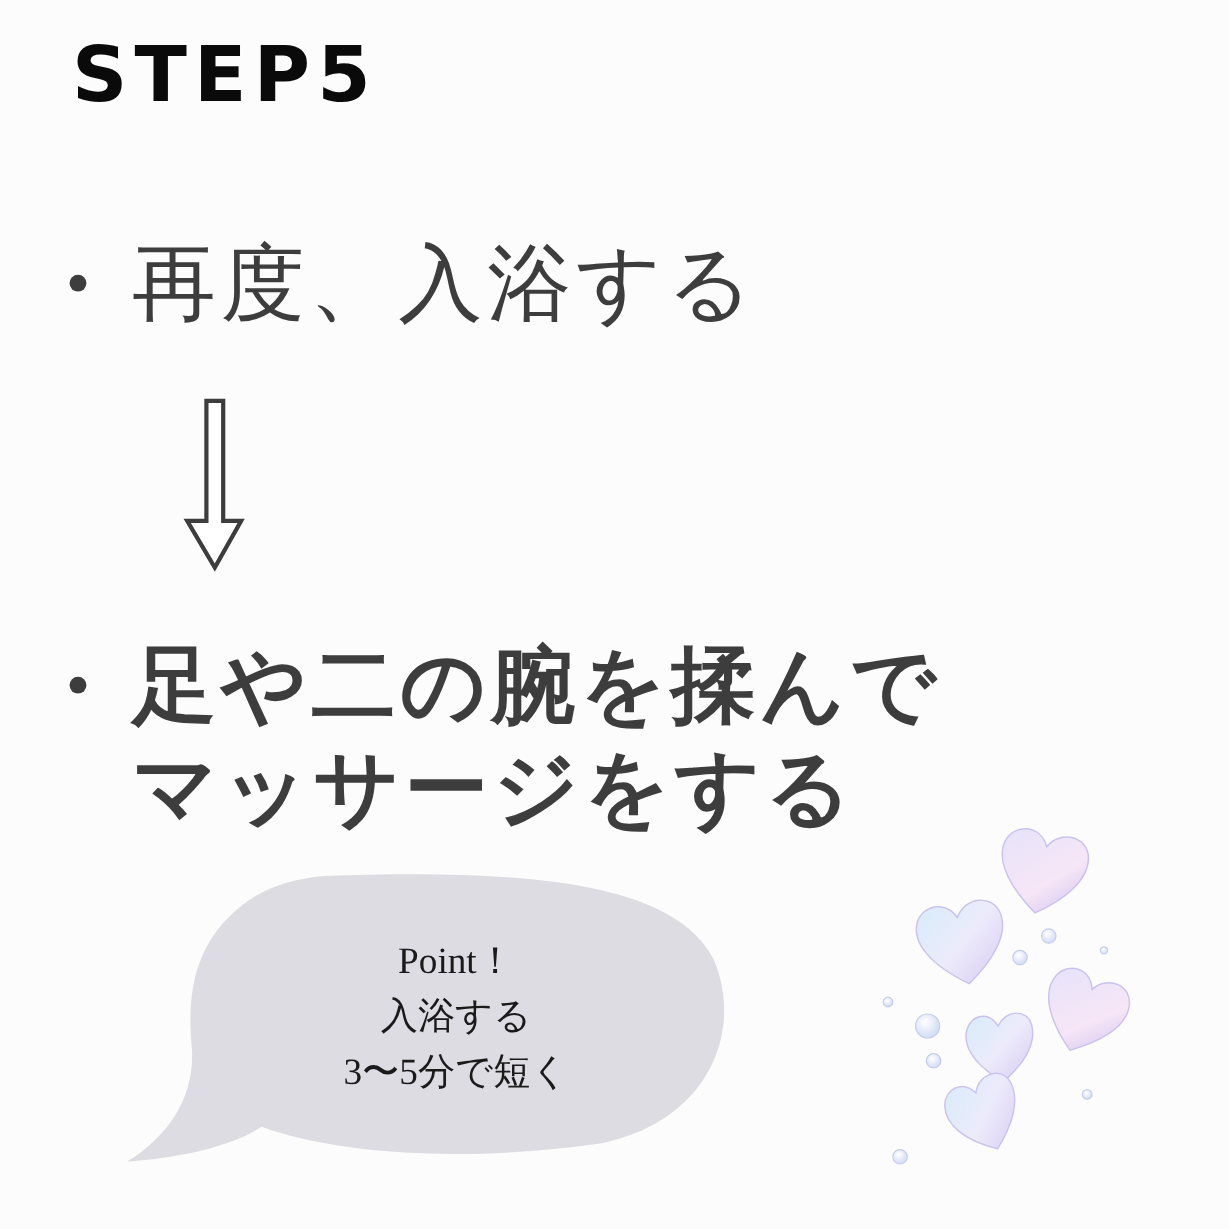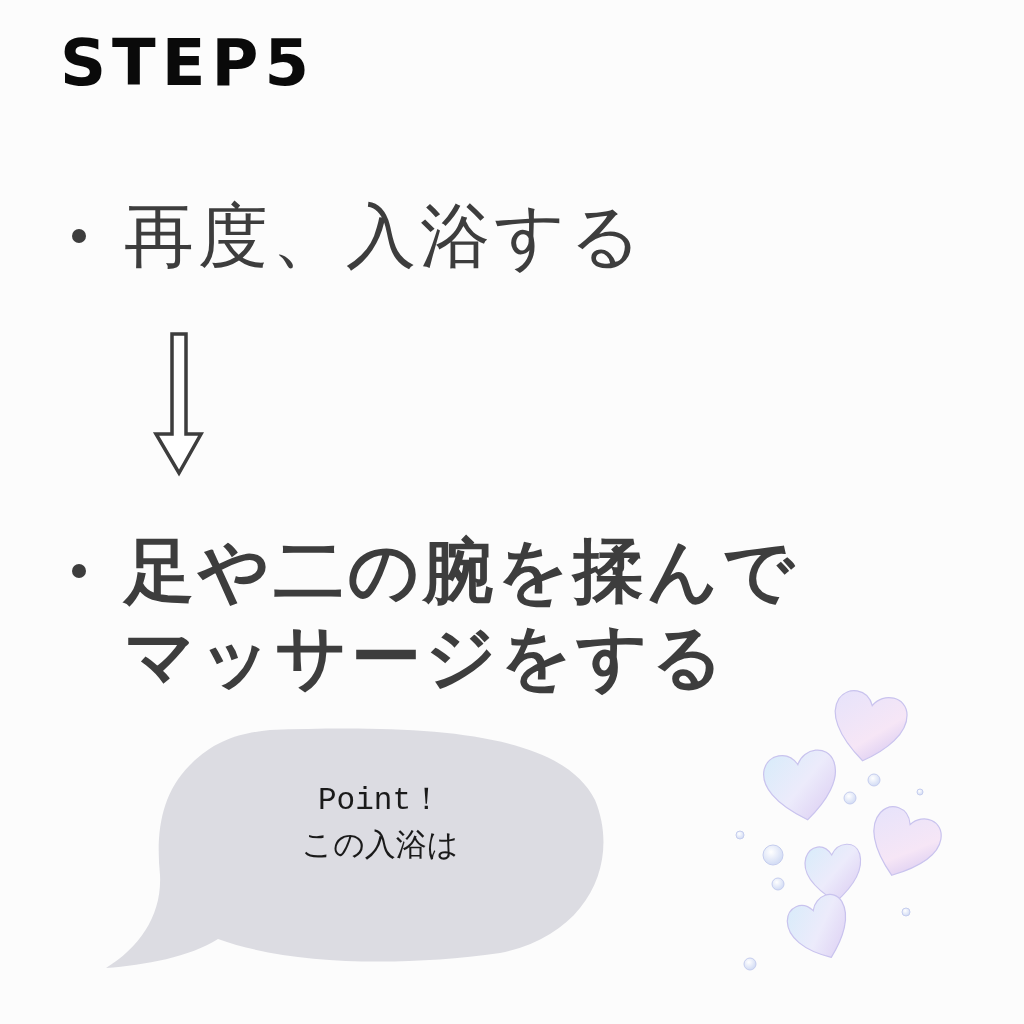--- a/index.html
+++ b/index.html
@@ -9,37 +9,37 @@
     font-family: "DejaVu Sans", sans-serif;
     color: #3d3d3d;
   }
   .step-title {
     position: absolute; left: 60px; top: 31px;
     font-family: "DejaVu Sans", sans-serif;
     font-weight: bold; font-size: 64px; letter-spacing: 6px;
     color: #0a0a0a; line-height: 1;
   }
   .bullet-line {
-    position: absolute; left: 72px;
+    position: absolute; left: 58px;
     display: flex; align-items: flex-start;
     font-size: 70px; line-height: 86px; letter-spacing: 4px;
     color: #3d3d3d;
   }
   .bullet-dot {
     width: 14px; height: 14px; border-radius: 50%;
     background: #3d3d3d; margin-top: 36px; margin-right: 38px; flex: none;
   }
   .line1 { top: 193px; }
   .line2 { top: 528px; font-weight: bold; }
   .bullet-text { white-space: pre-line; }
   .arrow { position: absolute; left: 150px; top: 330px; }
   .bubble { position: absolute; left: 100px; top: 725px; }
   .bubble-text {
     position: absolute; left: 180px; top: 778px; width: 400px;
-    text-align: center; font-family: Liberation Mono, monospace;
+    text-align: center; font-family: Liberation Serif, serif;
     font-size: 31px; line-height: 46px; color: #1a1a1a;
   }
   .bubble-text div { white-space: nowrap; }
   .hearts { position: absolute; left: 720px; top: 670px; }
 </style>
 </head>
 <body>
 
 <div class="step-title">STEP5</div>
 
@@ -64,21 +64,22 @@
            C 520 135, 490 210, 400 228
            C 300 242, 190 240, 118 214
            C 90 232, 45 240, 6 243
            C 40 222, 62 190, 60 150
            C 56 110, 60 70, 90 40
            C 115 15, 140 8, 170 5 Z" fill="#dcdce2"></path>
 </svg>
 
 <div class="bubble-text">
   <div>Point！</div>
-  <div>この入浴は</div>
+  <div>入浴する</div>
+  <div>3〜5分で短く</div>
 </div>
 
 <svg class="hearts" width="260" height="320" viewBox="0 0 260 320">
   <defs>
     <linearGradient id="hg" x1="0" y1="0" x2="1" y2="1">
       <stop offset="0" stop-color="#d7ecfa"></stop>
       <stop offset="0.5" stop-color="#ecebfb"></stop>
       <stop offset="1" stop-color="#d9c8f1"></stop>
     </linearGradient>
     <linearGradient id="hg2" x1="0" y1="0" x2="1" y2="1">

